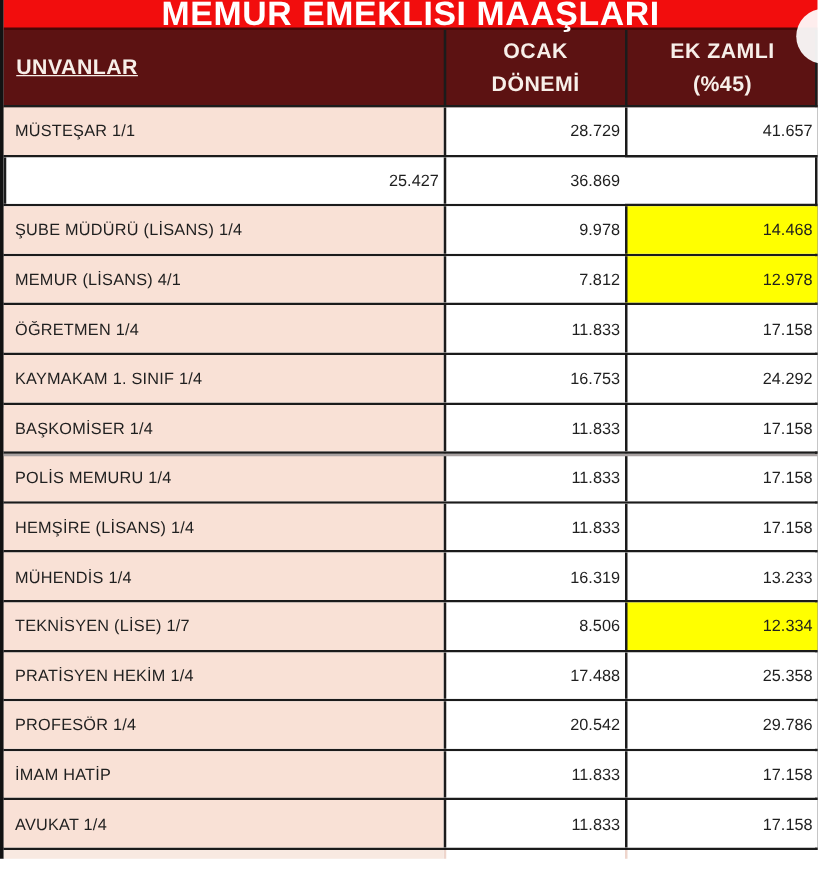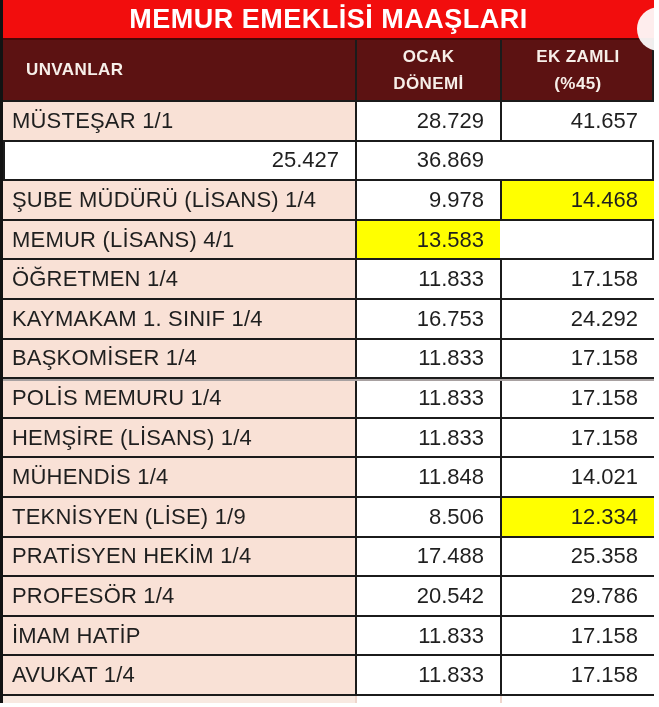--- a/index.html
+++ b/index.html
@@ -16,54 +16,54 @@
   .page{
     position:relative; width:659px; height:707px;
     background:#ffffff; overflow:hidden;
   }
   .tablebox{
     position:absolute; left:0; top:0; width:654px;
     border-left:3px solid #121212;
   }
   
   .title-bar{
-    height:40px; background:var(--title-bg);
+    height:24px; background:var(--title-bg);
     border-bottom:2px solid #4a0707;
     display:flex; align-items:center; justify-content:center;
     color:#ffffff; font-size:27px; font-weight:bold; letter-spacing:.5px;
     white-space:nowrap;
   }
   
   .wm-circle{
     position:absolute; top:7px; left:637px; width:44px; height:44px;
     border-radius:50%; background:#ffffff; opacity:.93; z-index:3;
   }
   
   .header-row{
     height:62px; background:var(--header-bg);
     border-right:2px solid var(--border);
     border-bottom:2px solid var(--border);
     display:grid; grid-template-columns:352px 145px 154px;
     color:var(--header-text); font-weight:bold; font-size:17px; letter-spacing:.4px;
   }
   .header-row .hc{ display:flex; align-items:center; }
-  .hc.first{ padding-left:23px; }
+  .hc.first{ padding-left:10px;text-decoration:underline; }
   .hc.center{ justify-content:center; text-align:center; border-left:2px solid var(--border); }
   .hc.center .wrap2{ max-width:96px; line-height:1.6; }
   
   .row{
     height:39.6px;
     display:grid; grid-template-columns:352px 145px 154px;
     border-right:2px solid var(--border);
     border-bottom:2px solid var(--border);
-    font-size:22px; color:var(--text);
+    font-size:13px; color:var(--text);
   }
   .row .cell{ display:flex; align-items:center; overflow:hidden; }
   .cell.label{ background:var(--label-bg); padding-left:9px; letter-spacing:.2px; white-space:nowrap; }
-  .cell.num{ background:#ffffff; justify-content:flex-end; padding-right:16px; border-left:2px solid var(--border); }
+  .cell.num{ background:#ffffff; justify-content:flex-end; padding-right:4px; border-left:2px solid var(--border); }
   .cell.num.hl{ background:var(--hl-bg); }
   
   .rows-host .row:nth-child(7){ position:relative; z-index:2; box-shadow:0 2px 0 0 #a8a1a1;text-align:right; }
   
   .partial-row{
     height:7px;
     display:grid; grid-template-columns:352px 145px 154px;
   }
   .partial-row .pcell{ background:#ffffff; border-left:2px solid #eed5cc; }
   .partial-row .pcell.first{ background:#f8e9e1; border-left:none; }
@@ -99,21 +99,22 @@
       </div>
 
       <div class="row">
         <div class="cell label">ŞUBE MÜDÜRÜ (LİSANS) 1/4</div>
         <div class="cell num">9.978</div>
         <div class="cell num hl">14.468</div>
       </div>
 
       <div class="row">
         <div class="cell label">MEMUR (LİSANS) 4/1</div>
-        <div class="cell num hl">13.583</div>
+        <div class="cell num">7.812</div>
+        <div class="cell num hl">12.978</div>
       </div>
 
       <div class="row">
         <div class="cell label">ÖĞRETMEN 1/4</div>
         <div class="cell num">11.833</div>
         <div class="cell num">17.158</div>
       </div>
 
       <div class="row">
         <div class="cell label">KAYMAKAM 1. SINIF 1/4</div>
@@ -134,26 +135,26 @@
       </div>
 
       <div class="row">
         <div class="cell label">HEMŞİRE (LİSANS) 1/4</div>
         <div class="cell num">11.833</div>
         <div class="cell num">17.158</div>
       </div>
 
       <div class="row">
         <div class="cell label">MÜHENDİS 1/4</div>
-        <div class="cell num">11.848</div>
-        <div class="cell num">14.021</div>
+        <div class="cell num">16.319</div>
+        <div class="cell num">13.233</div>
       </div>
 
       <div class="row">
-        <div class="cell label">TEKNİSYEN (LİSE) 1/9</div>
+        <div class="cell label">TEKNİSYEN (LİSE) 1/7</div>
         <div class="cell num">8.506</div>
         <div class="cell num hl">12.334</div>
       </div>
 
       <div class="row">
         <div class="cell label">PRATİSYEN HEKİM 1/4</div>
         <div class="cell num">17.488</div>
         <div class="cell num">25.358</div>
       </div>
 

